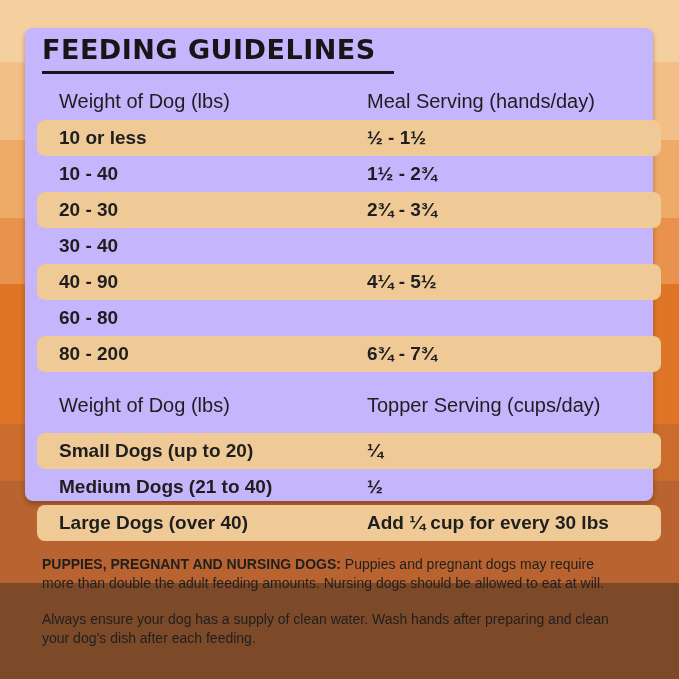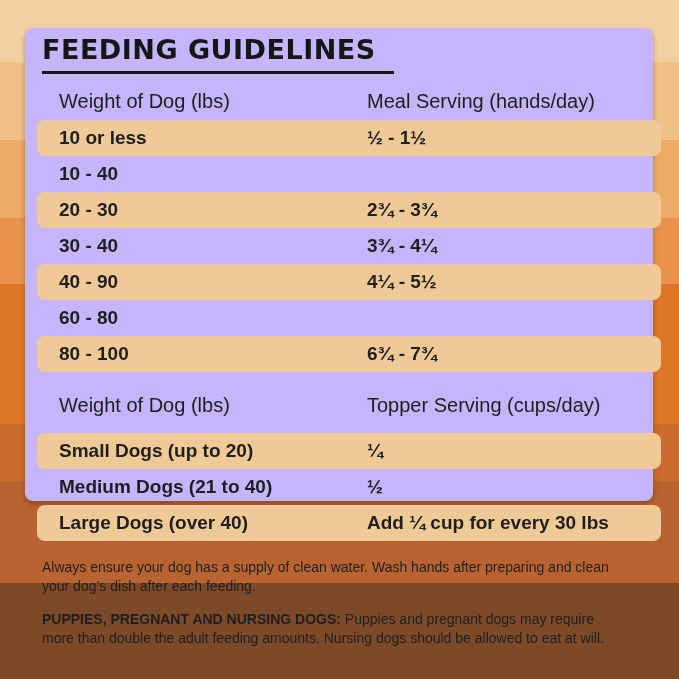--- a/index.html
+++ b/index.html
@@ -59,38 +59,38 @@
       <div class="c1">Weight of Dog (lbs)</div>
       <div class="c2">Meal Serving (hands/day)</div>
     </div>
     <div class="rows">
       <div class="row hl">
         <div class="c1">10 or less</div>
         <div class="c2">½ - 1½</div>
       </div>
       <div class="row">
         <div class="c1">10 - 40</div>
+        <div class="c2">1½ - 2¾</div>
       </div>
       <div class="row hl">
         <div class="c1">20 - 30</div>
         <div class="c2">2¾ - 3¾</div>
       </div>
       <div class="row">
         <div class="c1">30 - 40</div>
-        <div class="c2">3¾ - 4¼</div>
       </div>
       <div class="row hl">
         <div class="c1">40 - 90</div>
         <div class="c2">4¼ - 5½</div>
       </div>
       <div class="row">
         <div class="c1">60 - 80</div>
       </div>
       <div class="row hl">
-        <div class="c1">80 - 100</div>
+        <div class="c1">80 - 200</div>
         <div class="c2">6¾ - 7¾</div>
       </div>
     </div>
   </div>
 
   <div>
     <div class="thead second">
       <div class="c1">Weight of Dog (lbs)</div>
       <div class="c2">Topper Serving (cups/day)</div>
     </div>
@@ -104,19 +104,19 @@
         <div class="c2">½</div>
       </div>
       <div class="row hl">
         <div class="c1">Large Dogs (over 40)</div>
         <div class="c2">Add ¼ cup for every 30 lbs</div>
       </div>
     </div>
   </div>
 
   <div class="notes">
+    <div class="note note2"><span class="note-lead">PUPPIES, PREGNANT AND NURSING DOGS:</span><span> Puppies and pregnant dogs may require
+more than double the adult feeding amounts. Nursing dogs should be allowed to eat at will.</span></div>
     <div class="note note1">Always ensure your dog has a supply of clean water. Wash hands after preparing and clean
 your dog’s dish after each feeding.</div>
-    <div class="note note2"><span class="note-lead">PUPPIES, PREGNANT AND NURSING DOGS:</span><span> Puppies and pregnant dogs may require
-more than double the adult feeding amounts. Nursing dogs should be allowed to eat at will.</span></div>
   </div>
 
 </div>
 
 </body></html>

